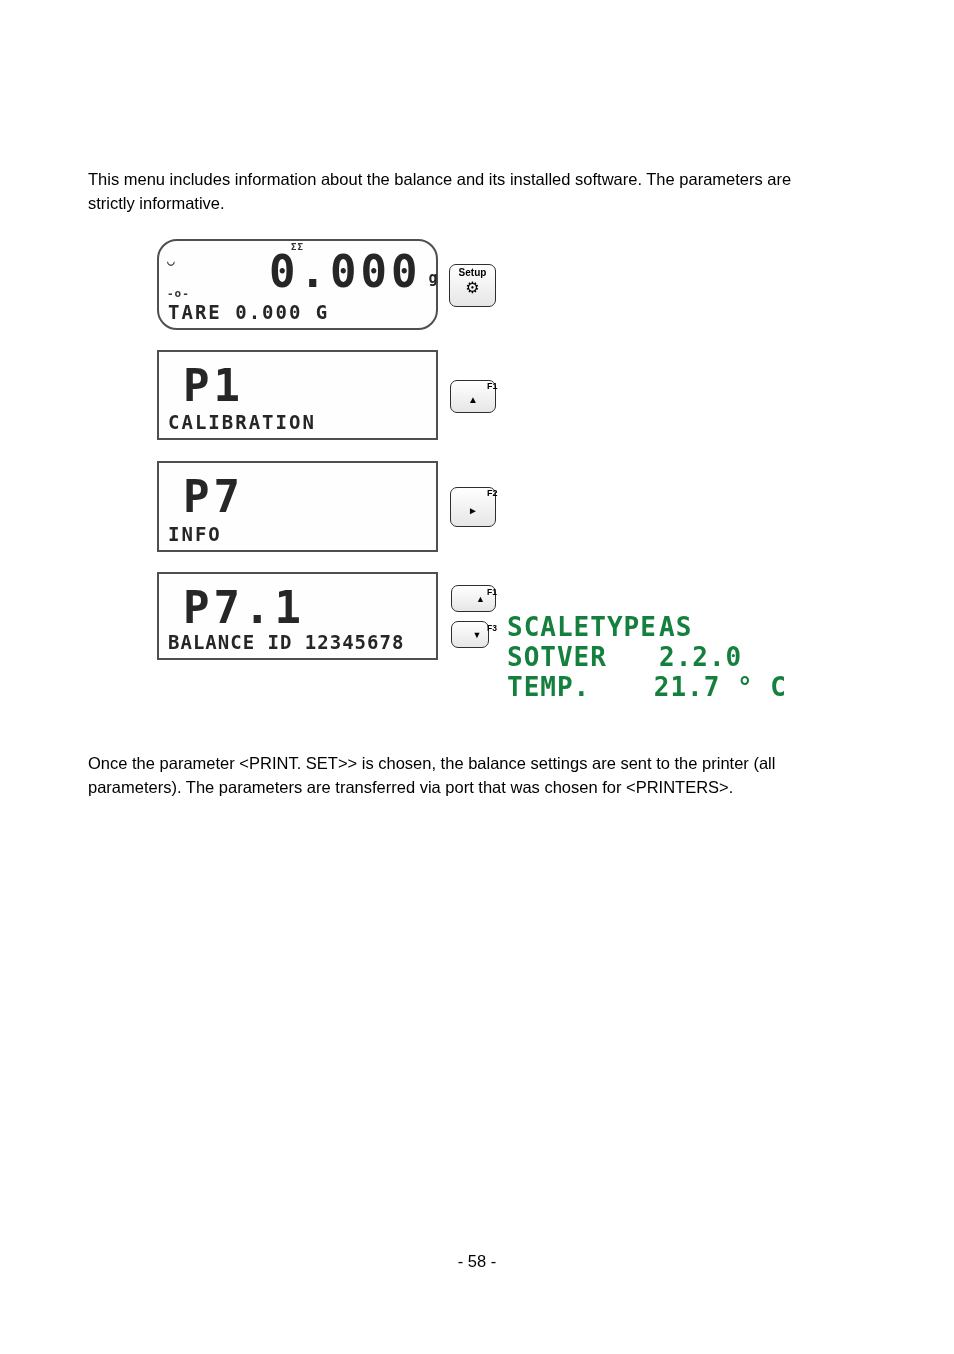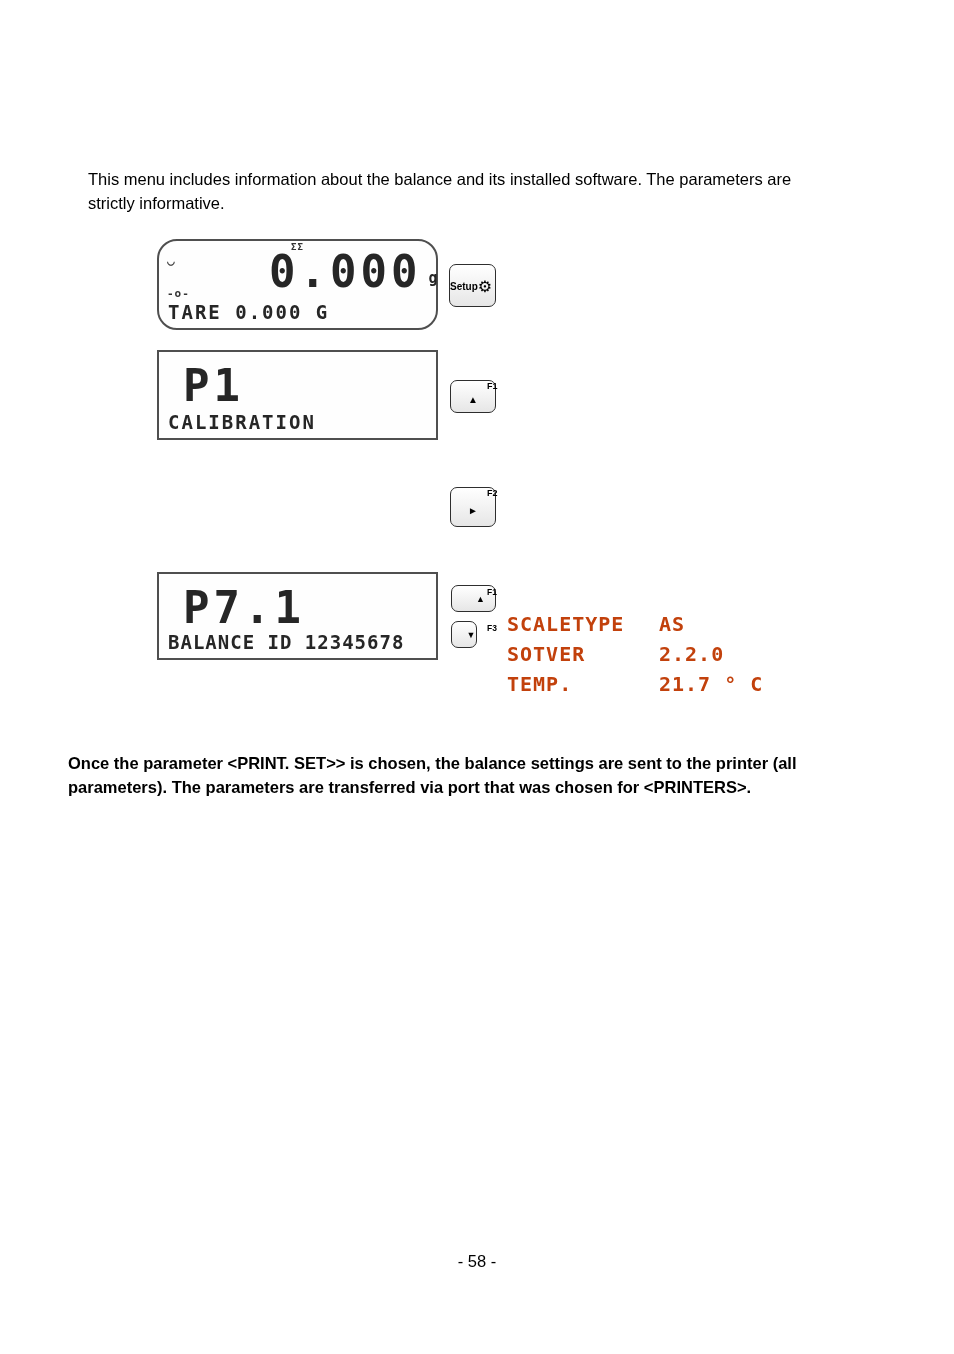--- a/index.html
+++ b/index.html
@@ -1,21 +1,21 @@
 <!DOCTYPE html>
 <html><head>
 <meta charset="utf-8">
 <style>
   html,body{margin:0;padding:0;background:#fff;}
   .page{position:relative;width:954px;height:1354px;background:#ffffff;overflow:hidden;
         font-family:"Liberation Sans", sans-serif;color:#000;}
 
   .para{position:absolute;font-size:16.5px;line-height:24px;margin:0;}
   #para1{left:88px;top:167px;width:745px;}
-  #para2{left:68px;top:751px;width:738px;font-weight:bold;}
+  #para2{left:88px;top:751px;width:738px;}
 
   
   .lcd-box{position:absolute;left:157px;width:281px;box-sizing:border-box;
            border:2px solid #4f4f4f;background:#fefefe;}
   #box1{top:239px;height:91px;border-radius:20px;}
   #box2{top:350px;height:90px;}
   #box3{top:461px;height:91px;}
   #box4{top:572px;height:88px;padding-left:15px;}
 
   .lcd{font-family:"DejaVu Sans Mono", monospace;font-weight:bold;color:#262626;}
@@ -29,40 +29,40 @@
   .lcd-unit{font-size:15px;margin-left:7px;padding-bottom:7px;}
 
   .ind{position:absolute;color:#333;}
   .ind-top{top:1px;left:50%;transform:translateX(-50%);font-size:9px;letter-spacing:1px;}
   .ind-stab{top:12px;left:8px;font-size:13px;}
   .ind-zero{top:46px;left:8px;font-size:11px;letter-spacing:1px;}
 
   
   .key{position:absolute;box-sizing:border-box;border:1.6px solid #2e2e2e;border-radius:7px;
        background:linear-gradient(#ffffff,#e6e6e6);}
-  #key-setup{left:449px;top:264px;width:47px;height:43px;display:flex;
+  #key-setup{left:449px;top:264px;width:47px;height:43px;display:flex;flex-direction:column;
              align-items:center;justify-content:flex-start;}
   .setup-label{font-size:10px;font-weight:bold;margin-top:3px;line-height:1;}
   .gear{font-size:16px;line-height:1;margin-top:2px;}
 
   .fkey{display:flex;align-items:center;justify-content:center;}
   #key-f1{left:450px;top:380px;width:46px;height:33px;}
   #key-f2{left:450px;top:487px;width:46px;height:40px;}
   #key-f1b{left:451px;top:585px;width:45px;height:27px;}
-  #key-f3{left:451px;top:621px;width:26px;height:27px;}
+  #key-f3{left:451px;top:621px;width:38px;height:27px;}
   .fkey-label{position:absolute;top:1px;left:4px;font-size:9px;font-weight:bold;line-height:1;padding-left:32px;}
   .fkey-icon{font-size:10px;margin-top:7px;line-height:1;}
   .half .fkey-icon{margin-top:2px;margin-left:14px;font-size:9px;}
   .half .fkey-label{top:2px;left:3px;font-size:8.5px;}
 
   
   .info-panel{position:absolute;left:507px;top:612px;width:280px;}
   .info-line{display:flex;height:30px;
              font-family:"DejaVu Sans Mono", monospace;font-weight:bold;
-             font-size:20px;letter-spacing:1px;color:#c2410c;}
+             font-size:26px;letter-spacing:1px;color:#15803d;}
   .info-label{width:152px;white-space:pre;}
   .info-value{white-space:pre;}
 
   .page-number{position:absolute;top:1252px;left:0;width:100%;text-align:center;
                font-size:16.5px;}
 </style>
 </head>
 <body>
 
 <div class="page">
@@ -88,20 +88,24 @@
   <div class="lcd-box" id="box2">
     <span class="lcd lcd-main menu-main">P1</span>
     <div class="lcd lcd-bottom">CALIBRATION</div>
   </div>
 
   <div class="key fkey" id="key-f1">
     <span class="fkey-label">F1</span>
     <span class="fkey-icon">▲</span>
   </div>
 
+  <div class="lcd-box" id="box3">
+    <span class="lcd lcd-main menu-main">P7</span>
+    <div class="lcd lcd-bottom">INFO</div>
+  </div>
 
   <div class="key fkey" id="key-f2">
     <span class="fkey-label">F2</span>
     <span class="fkey-icon">►</span>
   </div>
 
   <div class="lcd-box" id="box4">
     <span class="lcd lcd-main menu-main">P7.1</span>
     <div class="lcd lcd-bottom">BALANCE ID 12345678</div>
   </div>

